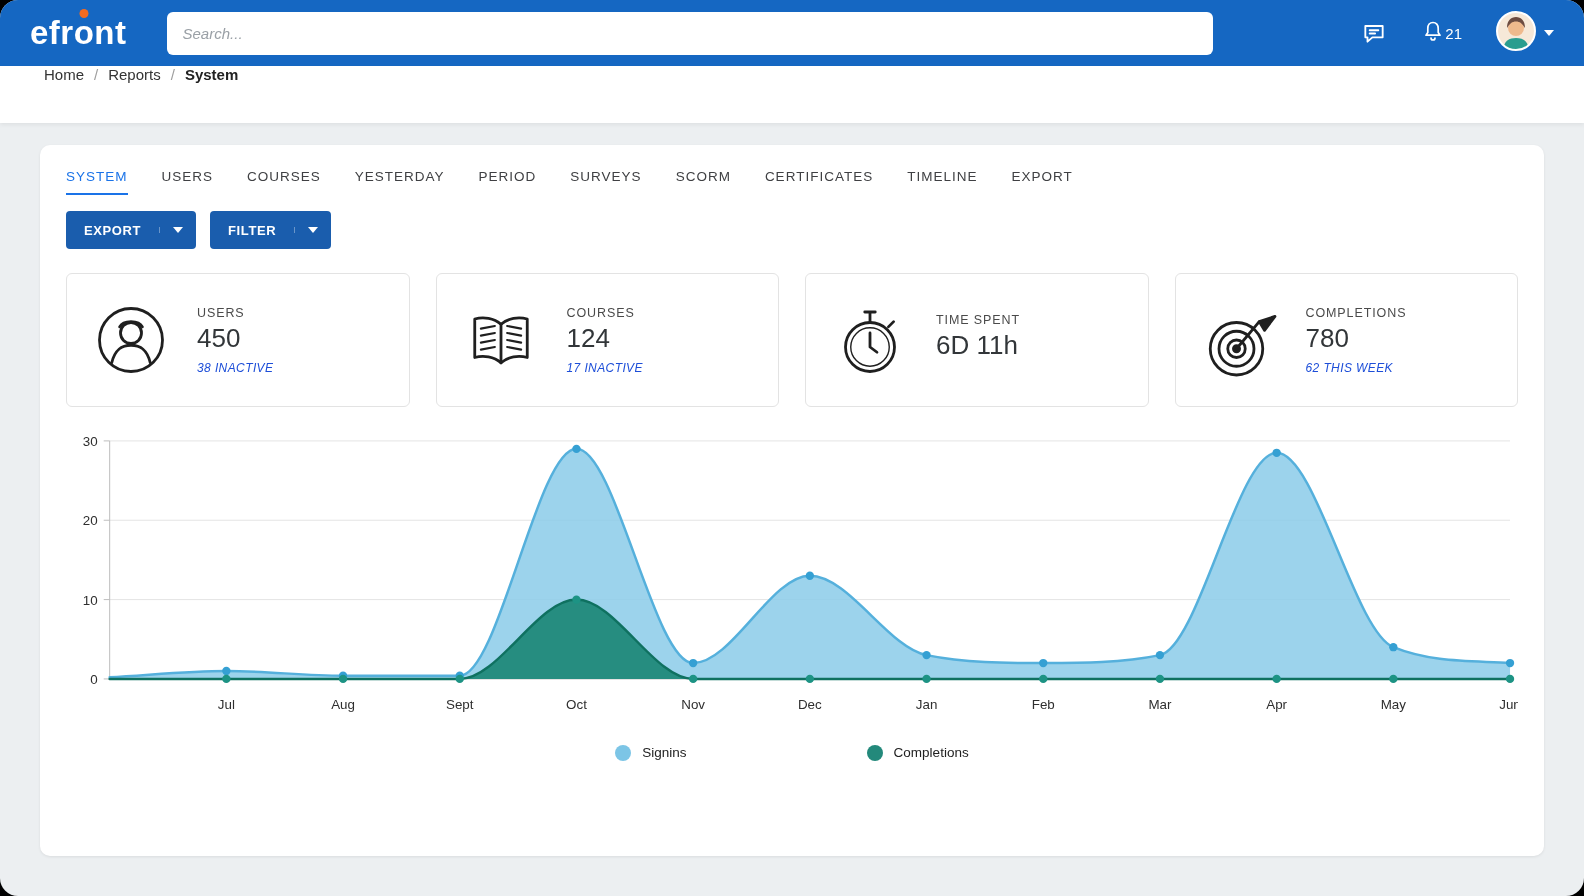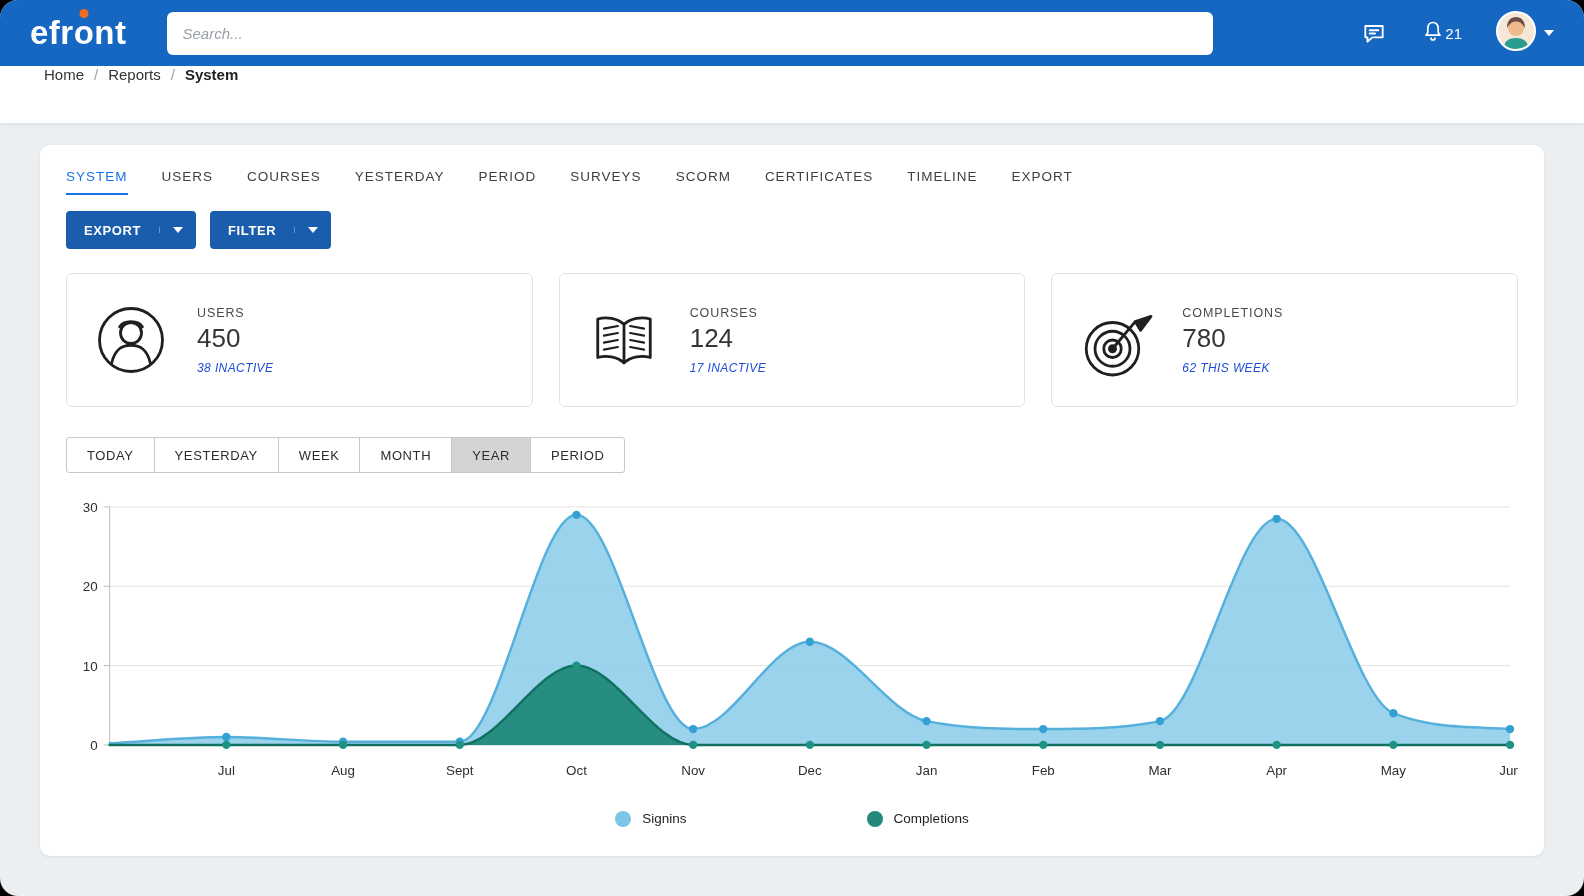--- a/index.html
+++ b/index.html
@@ -181,20 +181,36 @@
               <path d="M55 32 L71 35 M55 40 L71 43 M55 48 L71 51 M55 56 L71 59" stroke-width="2.4"></path>
             </svg>
           </span>
           <div>
             <div class="stat-label">COURSES</div>
             <div class="stat-value">124</div>
             <div class="stat-sub">17 INACTIVE</div>
           </div>
         </div>
 
+        <div class="stat-card">
+          <span class="stat-icon">
+            <svg viewBox="0 0 96 96" fill="none" stroke="#1f1f1f" stroke-width="3.2" stroke-linecap="round" stroke-linejoin="round">
+              <circle cx="48" cy="56" r="28"></circle>
+              <circle cx="48" cy="56" r="22" stroke-width="1.6"></circle>
+              <path d="M48 56 V40 M48 56 L56 62"></path>
+              <path d="M42 16 H54 M48 16 V27"></path>
+              <path d="M69 33 L75 27"></path>
+            </svg>
+          </span>
+          <div>
+            <div class="stat-label">TIME SPENT</div>
+            <div class="stat-value">6D 11h</div>
+            <div class="stat-sub"></div>
+          </div>
+        </div>
 
         <div class="stat-card">
           <span class="stat-icon">
             <svg viewBox="0 0 96 96" fill="none" stroke="#1f1f1f" stroke-width="3.2" stroke-linecap="round" stroke-linejoin="round">
               <circle cx="44" cy="58" r="30"></circle>
               <circle cx="44" cy="58" r="20"></circle>
               <circle cx="44" cy="58" r="10"></circle>
               <circle cx="44" cy="58" r="3.5" fill="#1f1f1f"></circle>
               <path d="M44 58 L70 27"></path>
               <path d="M70 27 L88 21 L76 37 Z" fill="#1f1f1f"></path>
@@ -202,28 +218,20 @@
           </span>
           <div>
             <div class="stat-label">COMPLETIONS</div>
             <div class="stat-value">780</div>
             <div class="stat-sub">62 THIS WEEK</div>
           </div>
         </div>
       </div>
 
       
-      <div class="range">
-        <span class="range-btn">TODAY</span>
-        <span class="range-btn">YESTERDAY</span>
-        <span class="range-btn">WEEK</span>
-        <span class="range-btn">MONTH</span>
-        <span class="range-btn active">YEAR</span>
-        <span class="range-btn">PERIOD</span>
-      </div>
 
       
       <div class="chart-wrap">
         <svg id="chart-svg" viewBox="0 0 1464 300">
             <line x1="44" y1="252" x2="1456" y2="252" stroke="#bdbdbd" stroke-width="1"></line>
             <line x1="38" y1="252" x2="44" y2="252" stroke="#bdbdbd" stroke-width="1"></line>
             <text x="32" y="257" text-anchor="end" font-size="13.5" fill="#2f2f2f">0</text>
             <line x1="44" y1="172" x2="1456" y2="172" stroke="#e4e4e4" stroke-width="1"></line>
             <line x1="38" y1="172" x2="44" y2="172" stroke="#bdbdbd" stroke-width="1"></line>
             <text x="32" y="177" text-anchor="end" font-size="13.5" fill="#2f2f2f">10</text>

